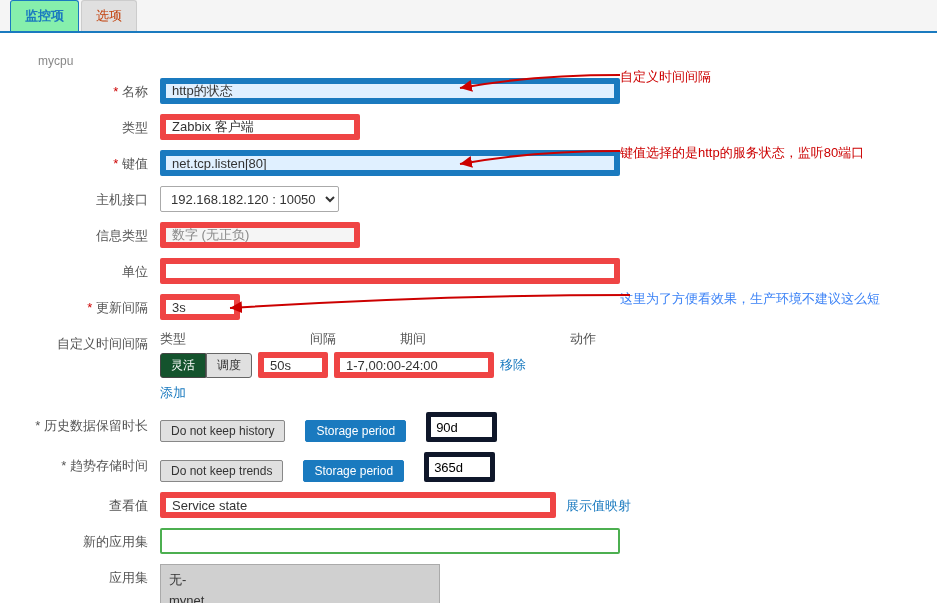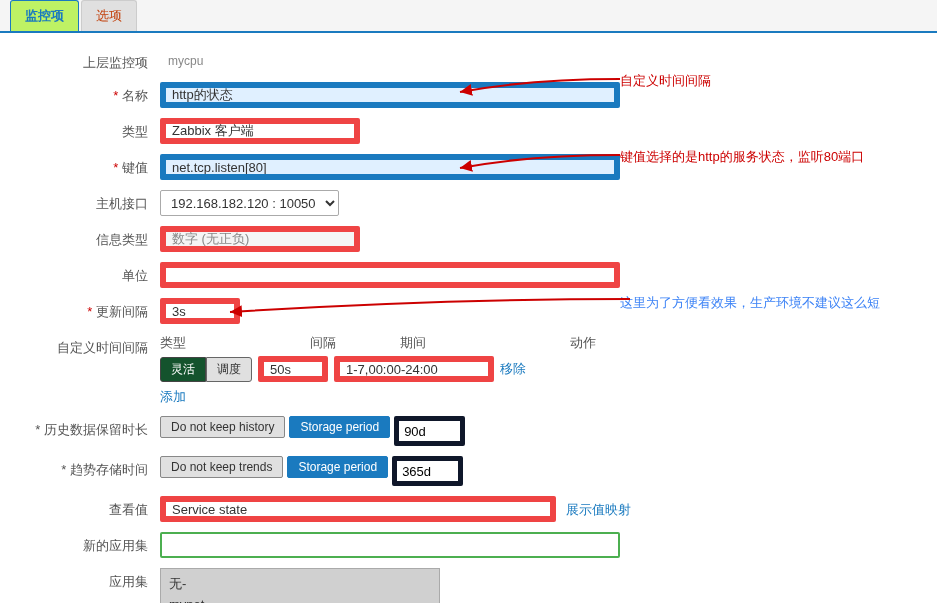--- a/index.html
+++ b/index.html
@@ -15,21 +15,21 @@
       padding: 6px 14px;
       cursor: pointer;
       border: 1px solid #ccc;
       border-bottom: none;
       margin-right: 2px;
       background: #e0e0e0;
       color: #c2410c;
       border-radius: 3px 3px 0 0;
     }
     .tab.active {
-      background: #bef264;
+      background: #86efac;
       color: #1a7abf;
       border-color: #1a7abf;
       font-weight: bold;
     }
 
     .form-container {
       padding: 16px 30px;
       position: relative;
     }
 
@@ -132,22 +132,22 @@
 
     .link-text {
       color: #1a7abf;
       cursor: pointer;
       text-decoration: none;
     }
 
     
     .storage-row {
       display: flex;
-      align-items: flex-start;
-      gap: 4px;
+      align-items: flex-end;
+      gap: 20px;
     }
     .btn-storage {
       padding: 3px 10px;
       border: 1px solid #888;
       cursor: pointer;
       font-size: 12px;
       background: #e0e0e0;
       color: #333;
       border-radius: 2px;
     }
@@ -188,21 +188,20 @@
 <div class="form-wrapper">
 
   <div class="tabs-bar">
     <div class="tab active">监控项</div>
     <div class="tab">选项</div>
   </div>
 
   <div class="form-container">
 
     <div class="form-row">
-      <div class="form-label">上层监控项</div>
       <div class="info-text">mycpu</div>
     </div>
 
     <div class="form-row" style="position:relative;">
       <div class="form-label required">名称</div>
       <input class="form-control form-control-wide highlighted" type="text" value="http的状态" style="">
 
       <div style="position:absolute; left: 590px; top: -10px; color:#c00; font-size:13px; white-space:nowrap;">自定义时间间隔</div>
       <svg style="position:absolute; left:400px; top:-8px; pointer-events:none;" width="200" height="40">
         <defs>

